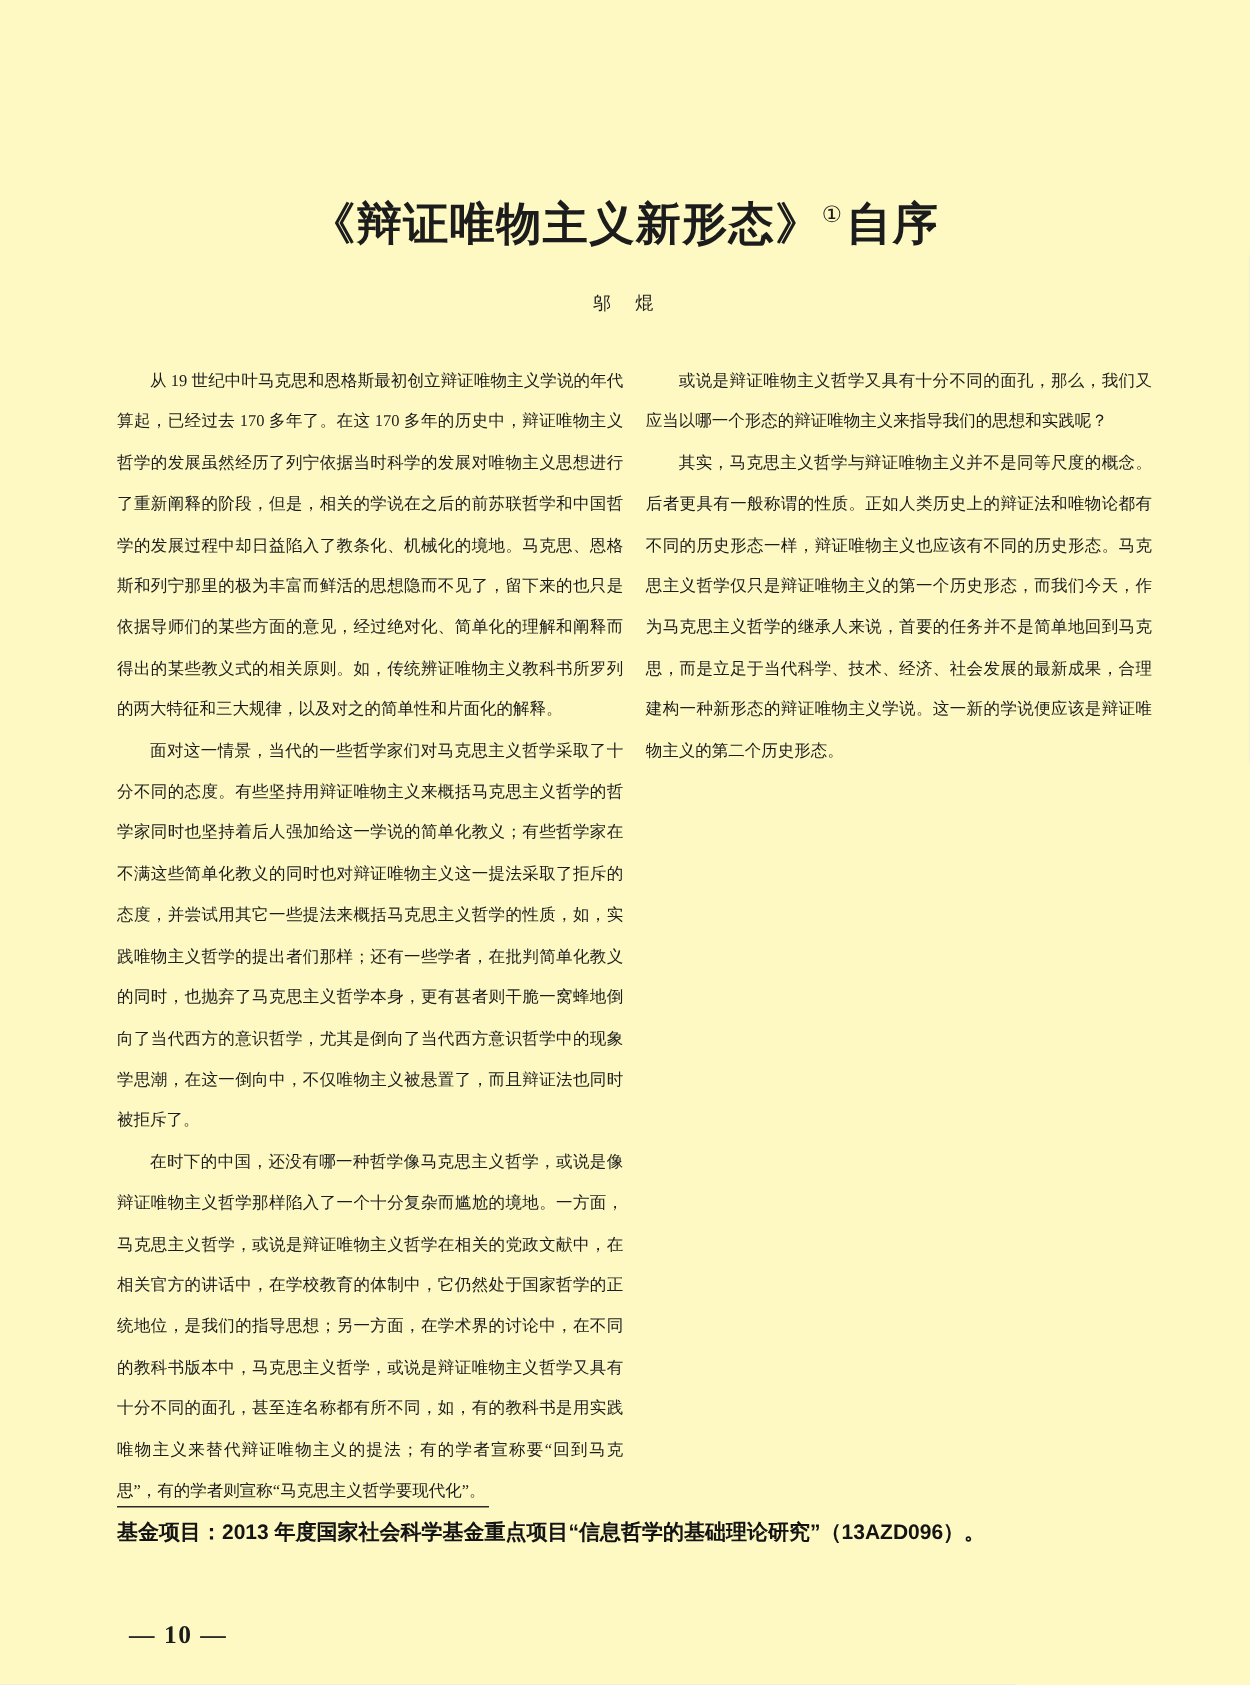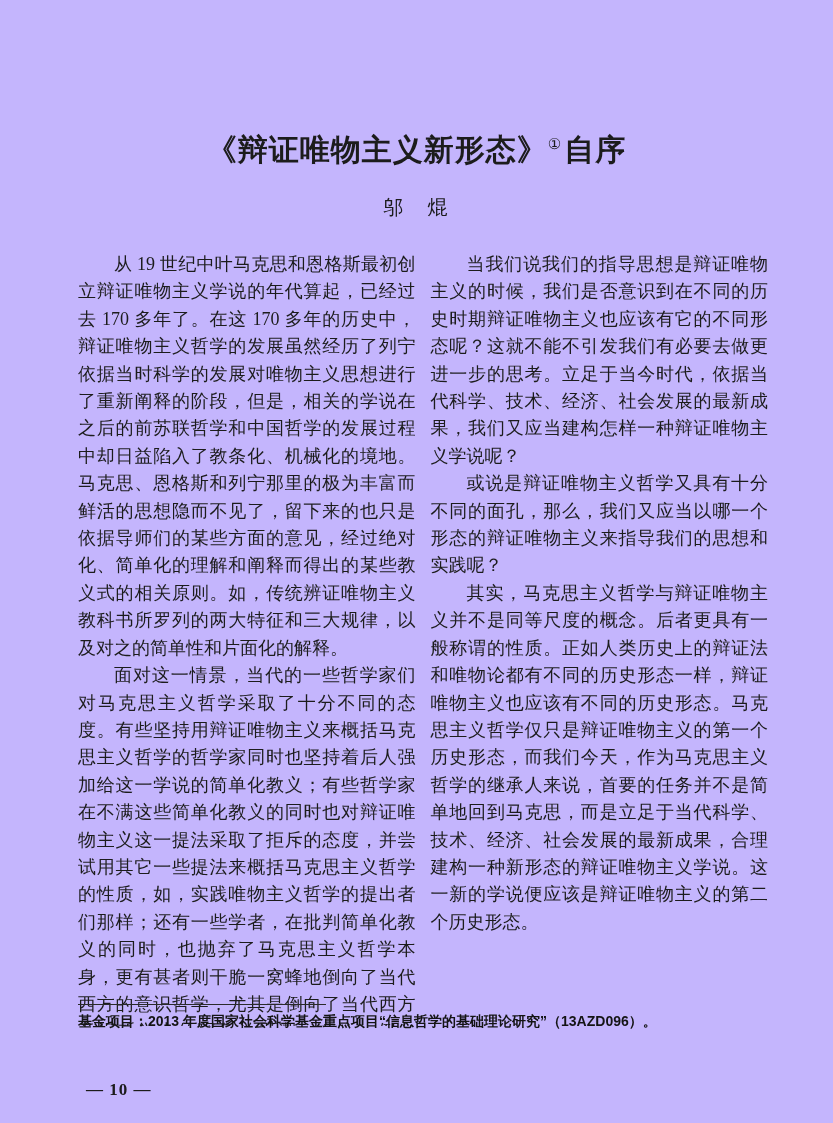--- a/index.html
+++ b/index.html
@@ -2,21 +2,21 @@
 <html><head>
 <meta charset="utf-8">
 <style>
   * { margin: 0; padding: 0; box-sizing: border-box; }
   html, body { background: #e8e8e8; }
   .page {
     position: relative;
     width: 833px;
     height: 1123px;
     margin: 0 auto;
-    background: #c4b5fd;
+    background: #fef9c3;
     color: #1c1c1c;
     font-family: "Liberation Serif", "DejaVu Serif", serif;
     overflow: hidden;
   }
   .title {
     padding-top: 132px;
     text-align: center;
     font-size: 30px;
     font-weight: bold;
     letter-spacing: 1px;
@@ -24,36 +24,36 @@
   }
   .title sup {
     font-size: 15px;
     font-weight: normal;
     vertical-align: super;
     margin: 0 2px 0 0;
   }
   .author {
     margin-top: 26px;
     text-align: center;
-    font-size: 20px;
+    font-size: 12px;
     letter-spacing: 2px;
   }
   .columns {
     display: flex;
     gap: 15px;
     margin: 30px 65px 0 78px;
     height: 775px;
     overflow: hidden;
   }
   .col {
     flex: 1 1 0;
     min-width: 0;
   }
   .col p {
-    font-size: 18px;
+    font-size: 11px;
     line-height: 27.4px;
     text-align: justify;
     text-justify: inter-character;
     text-indent: 2em;
     word-break: break-all;
   }
   .footer {
     position: absolute;
     left: 78px;
     right: 65px;
@@ -91,21 +91,20 @@
 
   <div class="author">邬　焜</div>
 
   <div class="columns">
     <div class="col">
       <p>从 19 世纪中叶马克思和恩格斯最初创立辩证唯物主义学说的年代算起，已经过去 170 多年了。在这 170 多年的历史中，辩证唯物主义哲学的发展虽然经历了列宁依据当时科学的发展对唯物主义思想进行了重新阐释的阶段，但是，相关的学说在之后的前苏联哲学和中国哲学的发展过程中却日益陷入了教条化、机械化的境地。马克思、恩格斯和列宁那里的极为丰富而鲜活的思想隐而不见了，留下来的也只是依据导师们的某些方面的意见，经过绝对化、简单化的理解和阐释而得出的某些教义式的相关原则。如，传统辨证唯物主义教科书所罗列的两大特征和三大规律，以及对之的简单性和片面化的解释。</p>
       <p>面对这一情景，当代的一些哲学家们对马克思主义哲学采取了十分不同的态度。有些坚持用辩证唯物主义来概括马克思主义哲学的哲学家同时也坚持着后人强加给这一学说的简单化教义；有些哲学家在不满这些简单化教义的同时也对辩证唯物主义这一提法采取了拒斥的态度，并尝试用其它一些提法来概括马克思主义哲学的性质，如，实践唯物主义哲学的提出者们那样；还有一些学者，在批判简单化教义的同时，也抛弃了马克思主义哲学本身，更有甚者则干脆一窝蜂地倒向了当代西方的意识哲学，尤其是倒向了当代西方意识哲学中的现象学思潮，在这一倒向中，不仅唯物主义被悬置了，而且辩证法也同时被拒斥了。</p>
       <p>在时下的中国，还没有哪一种哲学像马克思主义哲学，或说是像辩证唯物主义哲学那样陷入了一个十分复杂而尴尬的境地。一方面，马克思主义哲学，或说是辩证唯物主义哲学在相关的党政文献中，在相关官方的讲话中，在学校教育的体制中，它仍然处于国家哲学的正统地位，是我们的指导思想；另一方面，在学术界的讨论中，在不同的教科书版本中，马克思主义哲学，或说是辩证唯物主义哲学又具有十分不同的面孔，甚至连名称都有所不同，如，有的教科书是用实践唯物主义来替代辩证唯物主义的提法；有的学者宣称要“回到马克思”，有的学者则宣称“马克思主义哲学要现代化”。</p>
     </div>
     <div class="col">
-      <p>当我们说我们的指导思想是辩证唯物主义的时候，我们是否意识到在不同的历史时期辩证唯物主义也应该有它的不同形态呢？这就不能不引发我们有必要去做更进一步的思考。立足于当今时代，依据当代科学、技术、经济、社会发展的最新成果，我们又应当建构怎样一种辩证唯物主义学说呢？</p>
       <p>或说是辩证唯物主义哲学又具有十分不同的面孔，那么，我们又应当以哪一个形态的辩证唯物主义来指导我们的思想和实践呢？</p>
       <p>其实，马克思主义哲学与辩证唯物主义并不是同等尺度的概念。后者更具有一般称谓的性质。正如人类历史上的辩证法和唯物论都有不同的历史形态一样，辩证唯物主义也应该有不同的历史形态。马克思主义哲学仅只是辩证唯物主义的第一个历史形态，而我们今天，作为马克思主义哲学的继承人来说，首要的任务并不是简单地回到马克思，而是立足于当代科学、技术、经济、社会发展的最新成果，合理建构一种新形态的辩证唯物主义学说。这一新的学说便应该是辩证唯物主义的第二个历史形态。</p>
 
     </div>
   </div>
 
   <div class="footer">
     <hr class="footnote-rule">
     <div class="footnote">基金项目：2013 年度国家社会科学基金重点项目“信息哲学的基础理论研究”（13AZD096）。</div>
   </div>

